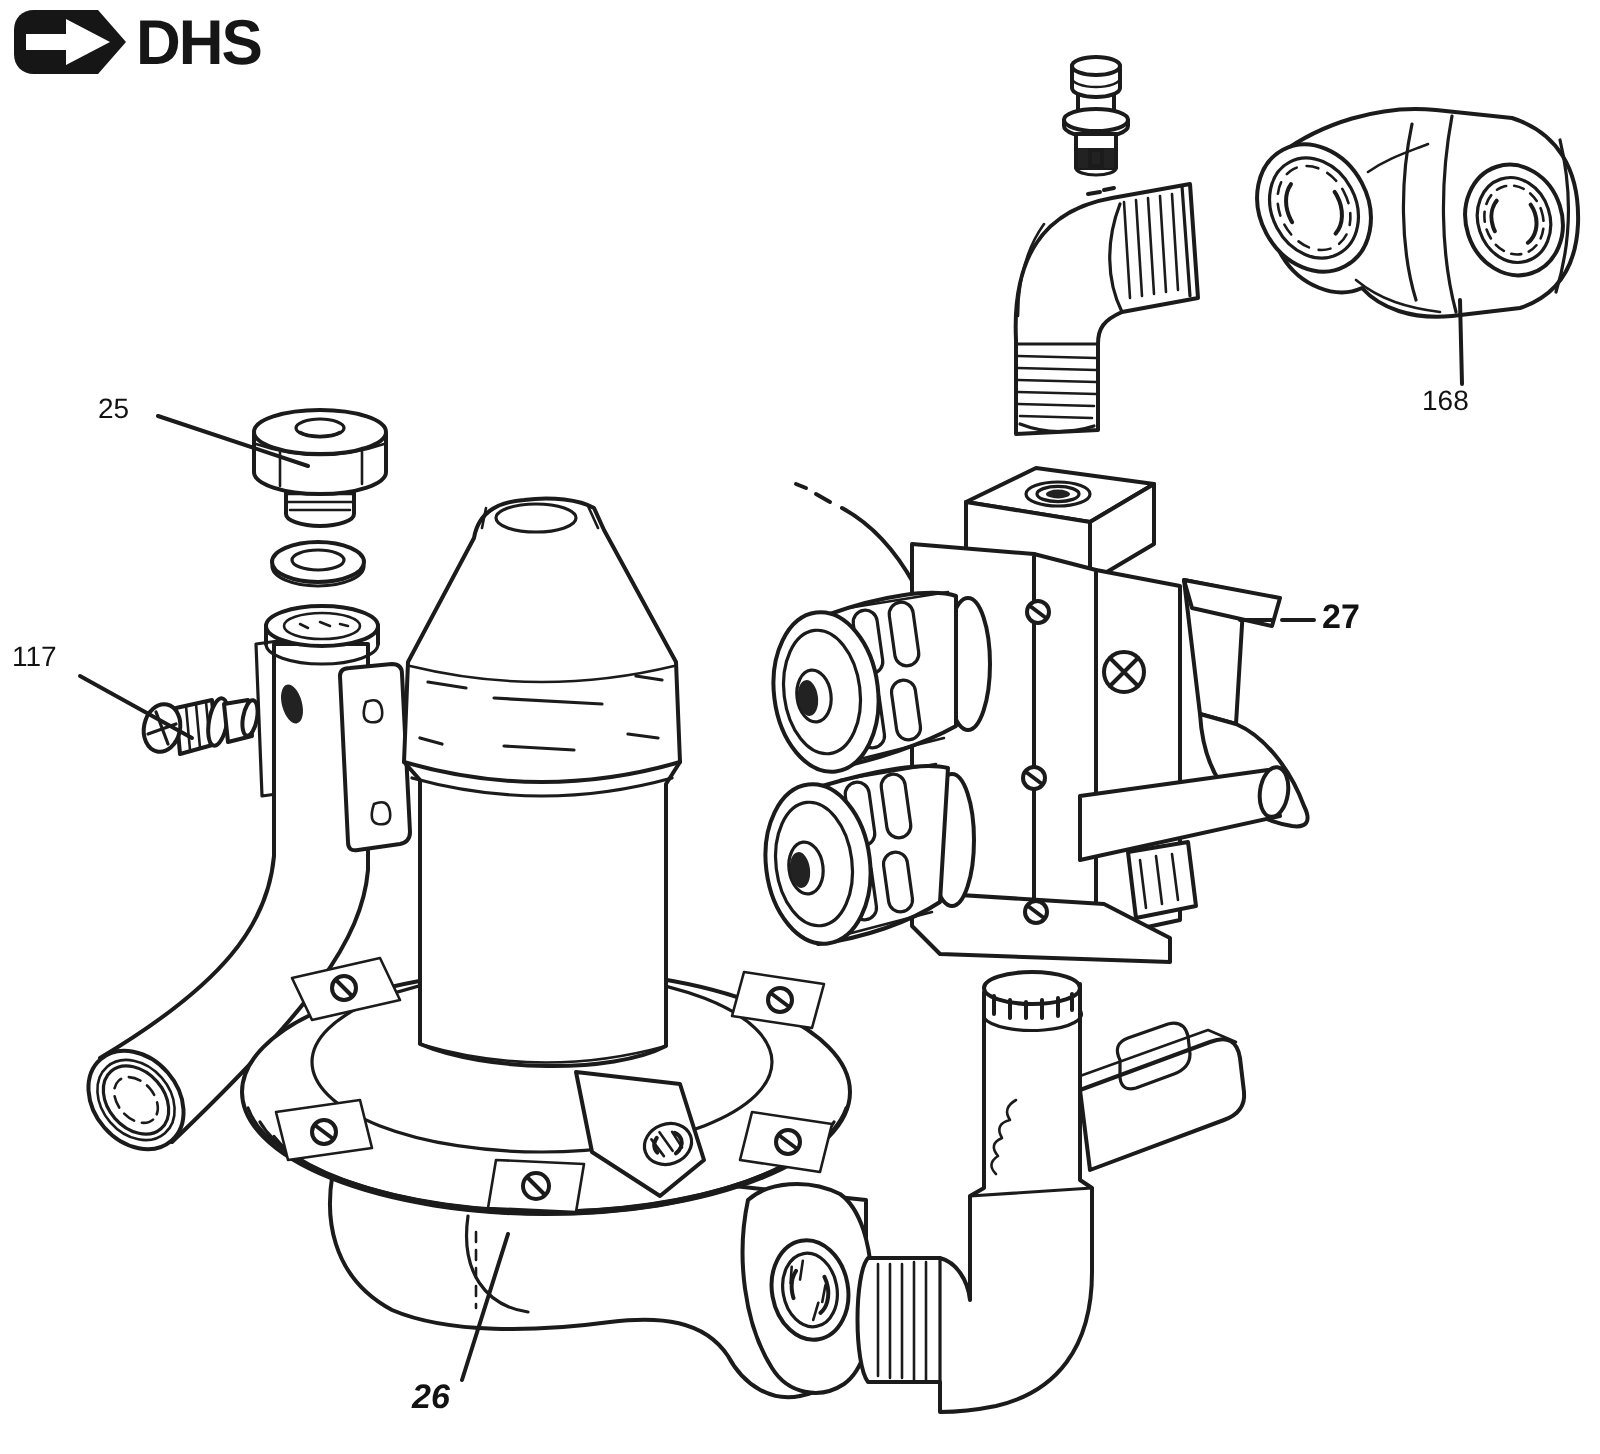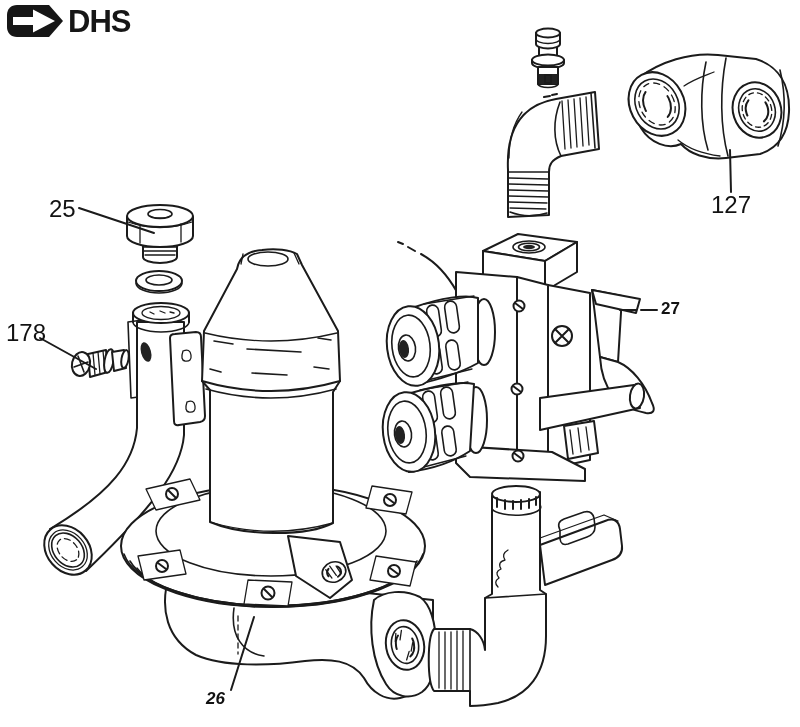--- a/index.html
+++ b/index.html
@@ -18,21 +18,21 @@
   .art{position:absolute;left:0;top:0;width:800px;height:727px;}
   .art path,.art ellipse,.art circle,.art line,.art rect{
     stroke:#1b1b1b;fill:none;stroke-width:2;stroke-linecap:round;stroke-linejoin:round;
   }
   .art .fw{fill:#ffffff;}
   .art .thin{stroke-width:1.3;}
   .art .med{stroke-width:1.6;}
   .art .dark{stroke:#1a1a1a;}
   .art .fillink{fill:#222222;stroke:none;}
   .lbl{
-    position:absolute;color:#121212;font-size:24px;font-weight:400;
+    position:absolute;color:#121212;font-size:14px;font-weight:400;
     line-height:1;user-select:none;
   }
   .lbl.bold{font-weight:700;font-size:17px;}
 </style>
 </head>
 <body>
 
 <div class="stage">
 
   <div class="logo">
@@ -288,18 +288,18 @@
     <g stroke-width="1.8">
       <path d="M79,208 L154,233"></path>
       <path d="M40,338 L96,369"></path>
       <path d="M231,690 L254,617"></path>
       <path d="M620,310 L657,310" stroke-dasharray="16 5"></path>
       <path d="M731,192 L730,150"></path>
     </g>
   </svg>
 
   <div class="lbl" style="left:49px;top:197px;">25</div>
-  <div class="lbl" style="left:6px;top:321px;">178</div>
+  <div class="lbl" style="left:6px;top:321px;">117</div>
   <div class="lbl bold" style="left:206px;top:690px;font-style:italic;">26</div>
   <div class="lbl bold" style="left:661px;top:300px;">27</div>
-  <div class="lbl" style="left:711px;top:193px;">127</div>
+  <div class="lbl" style="left:711px;top:193px;">168</div>
 
 </div>
 
 </body></html>

